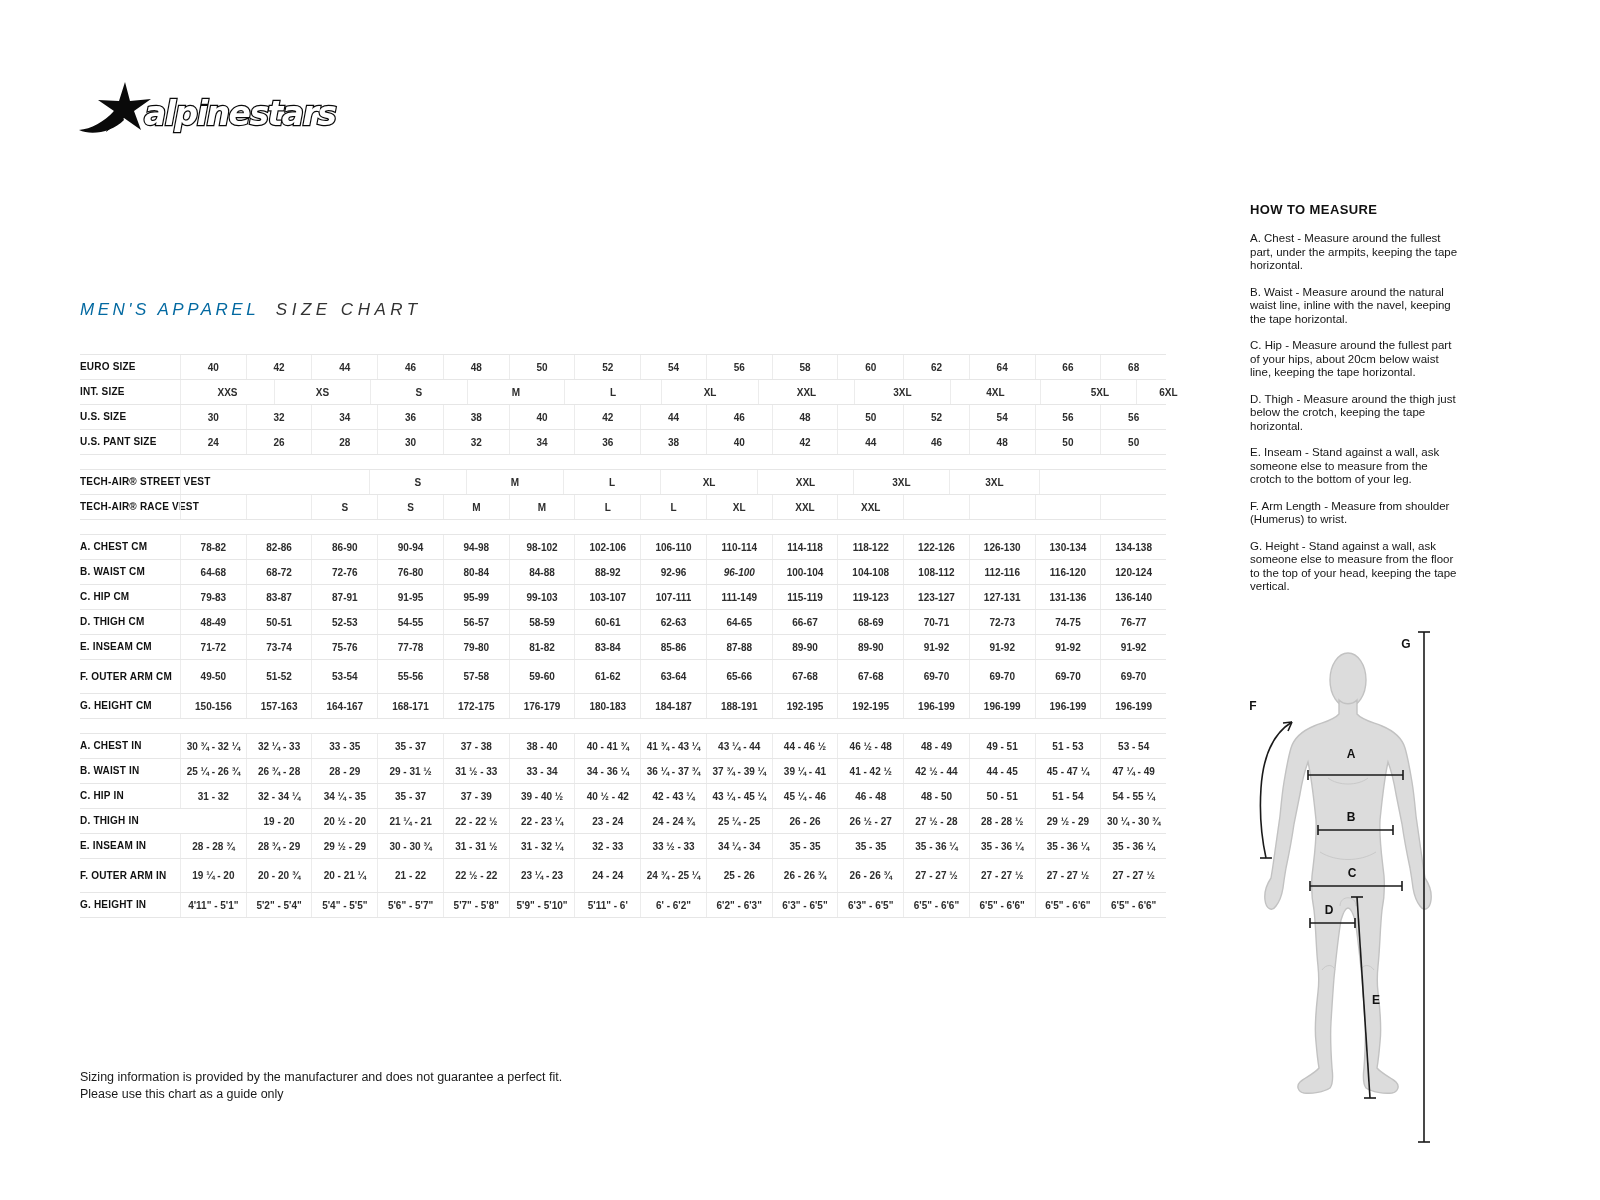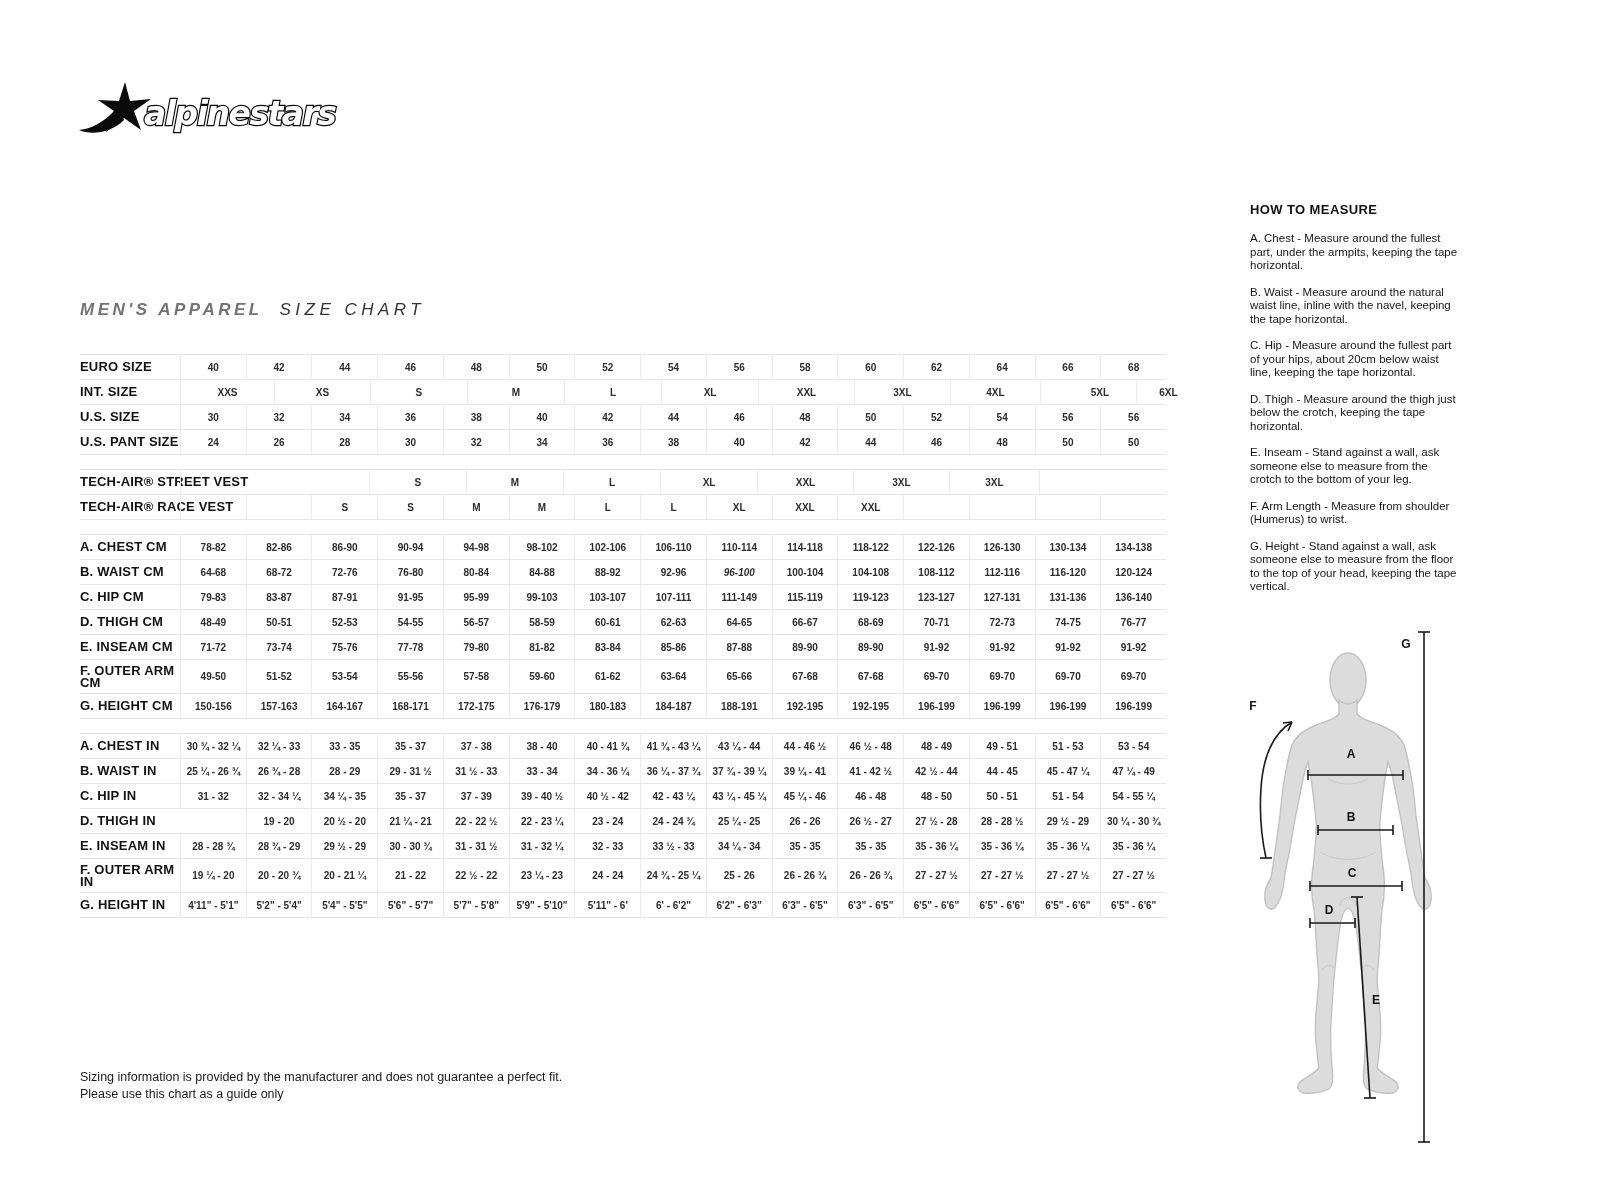--- a/index.html
+++ b/index.html
@@ -4,30 +4,30 @@
 <style>
   html,body{margin:0;padding:0;}
   body{
     width:1600px;height:1200px;position:relative;background:#ffffff;
     font-family:"Liberation Sans",sans-serif;color:#1a1a1a;overflow:hidden;
   }
   
   .logo{position:absolute;left:78px;top:80px;width:280px;height:62px;}
   
   .page-title{position:absolute;left:80px;top:300px;font-style:italic;font-size:17px;white-space:nowrap;}
-  .page-title .t1{font-weight:700;letter-spacing:3.5px;color:#737373;}
+  .page-title .t1{font-weight:400;letter-spacing:3.5px;color:#0369a1;}
   .page-title .t2{font-weight:400;letter-spacing:4.5px;color:#333;margin-left:12px;}
   
   .size-table{position:absolute;left:80px;top:354px;width:1086px;}
   .t-row{display:flex;align-items:stretch;height:24px;border-bottom:1px solid #e6e6e6;}
   .t-row.tall{height:33px;}
   .t-row.gap-before{margin-top:14px;border-top:1px solid #e6e6e6;}
   .size-table .t-row:first-child{border-top:1px solid #e6e6e6;}
   .t-label{flex:0 0 100px;width:100px;display:flex;align-items:center;
-    font-weight:700;font-size:13px;line-height:12px;color:#111;letter-spacing:0.2px;}
+    font-weight:700;font-size:10px;line-height:12px;color:#111;letter-spacing:0.2px;}
   .t-row.nowrap-label .t-label{white-space:nowrap;overflow:visible;}
   .t-cells{flex:1;display:flex;}
   .t-cell{display:flex;align-items:center;justify-content:center;
     font-size:10px;font-weight:700;color:#2d2d2d;border-left:1px solid #ececec;
     white-space:nowrap;overflow:hidden;}
   
   .measure{position:absolute;left:1250px;top:202px;width:208px;}
   .measure-title{font-size:13px;font-weight:700;letter-spacing:0.4px;color:#111;margin:0 0 15px 0;}
   .m-item{font-size:11.5px;line-height:13.5px;color:#161616;margin:0 0 13px 0;}
   

